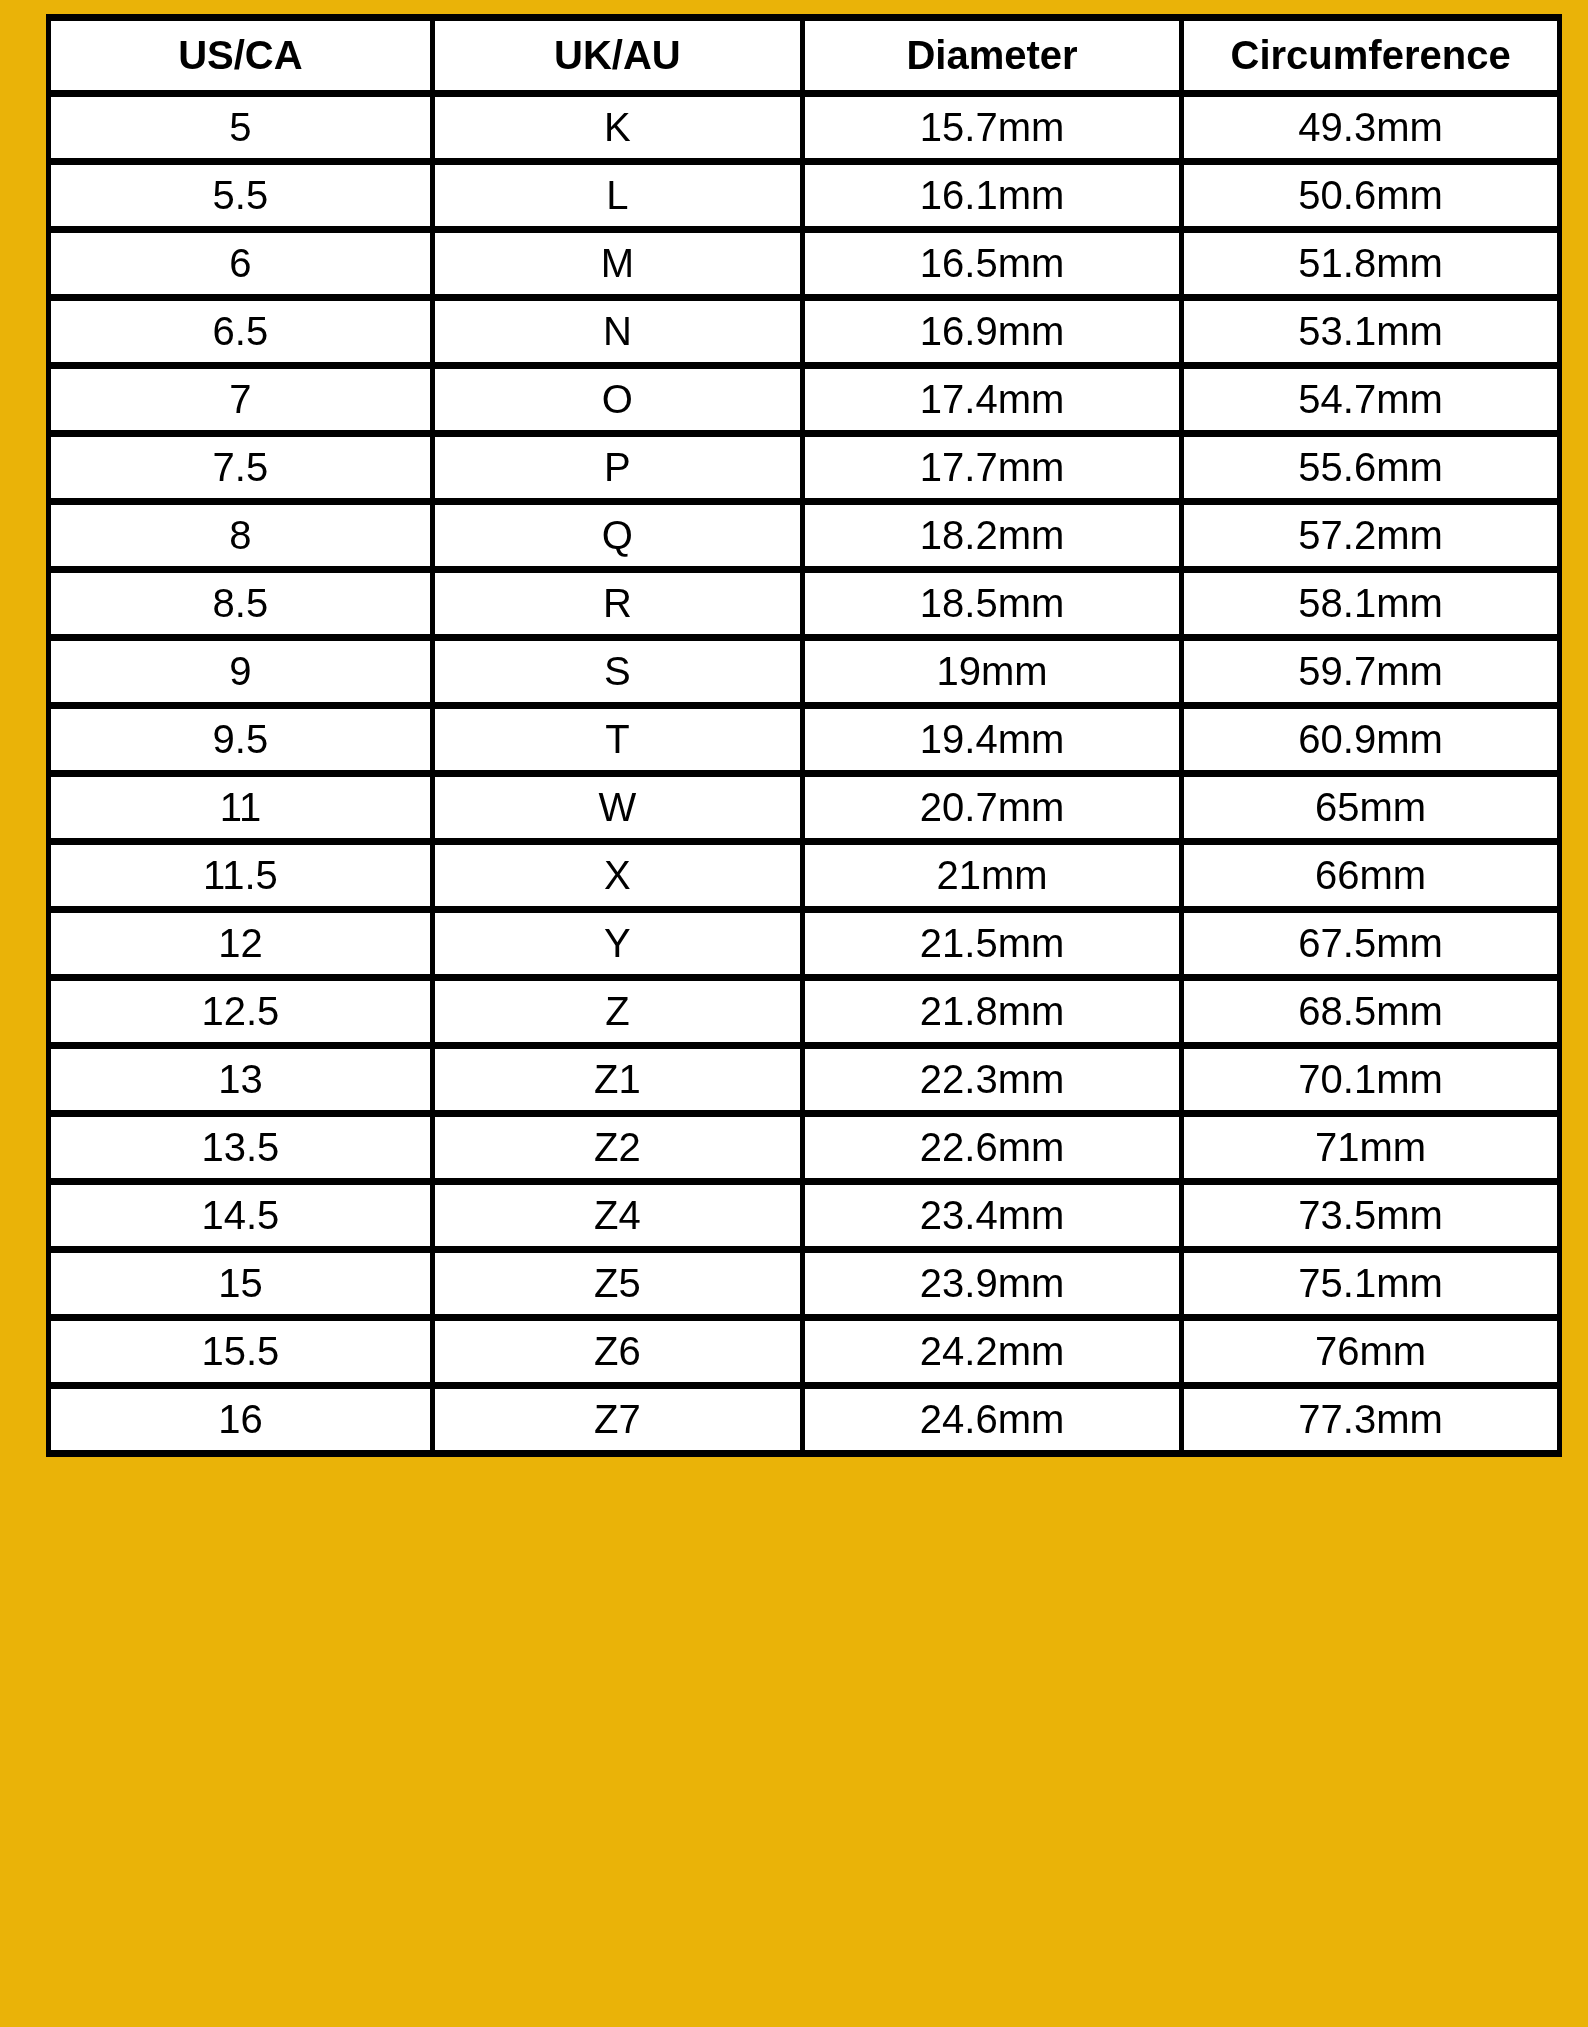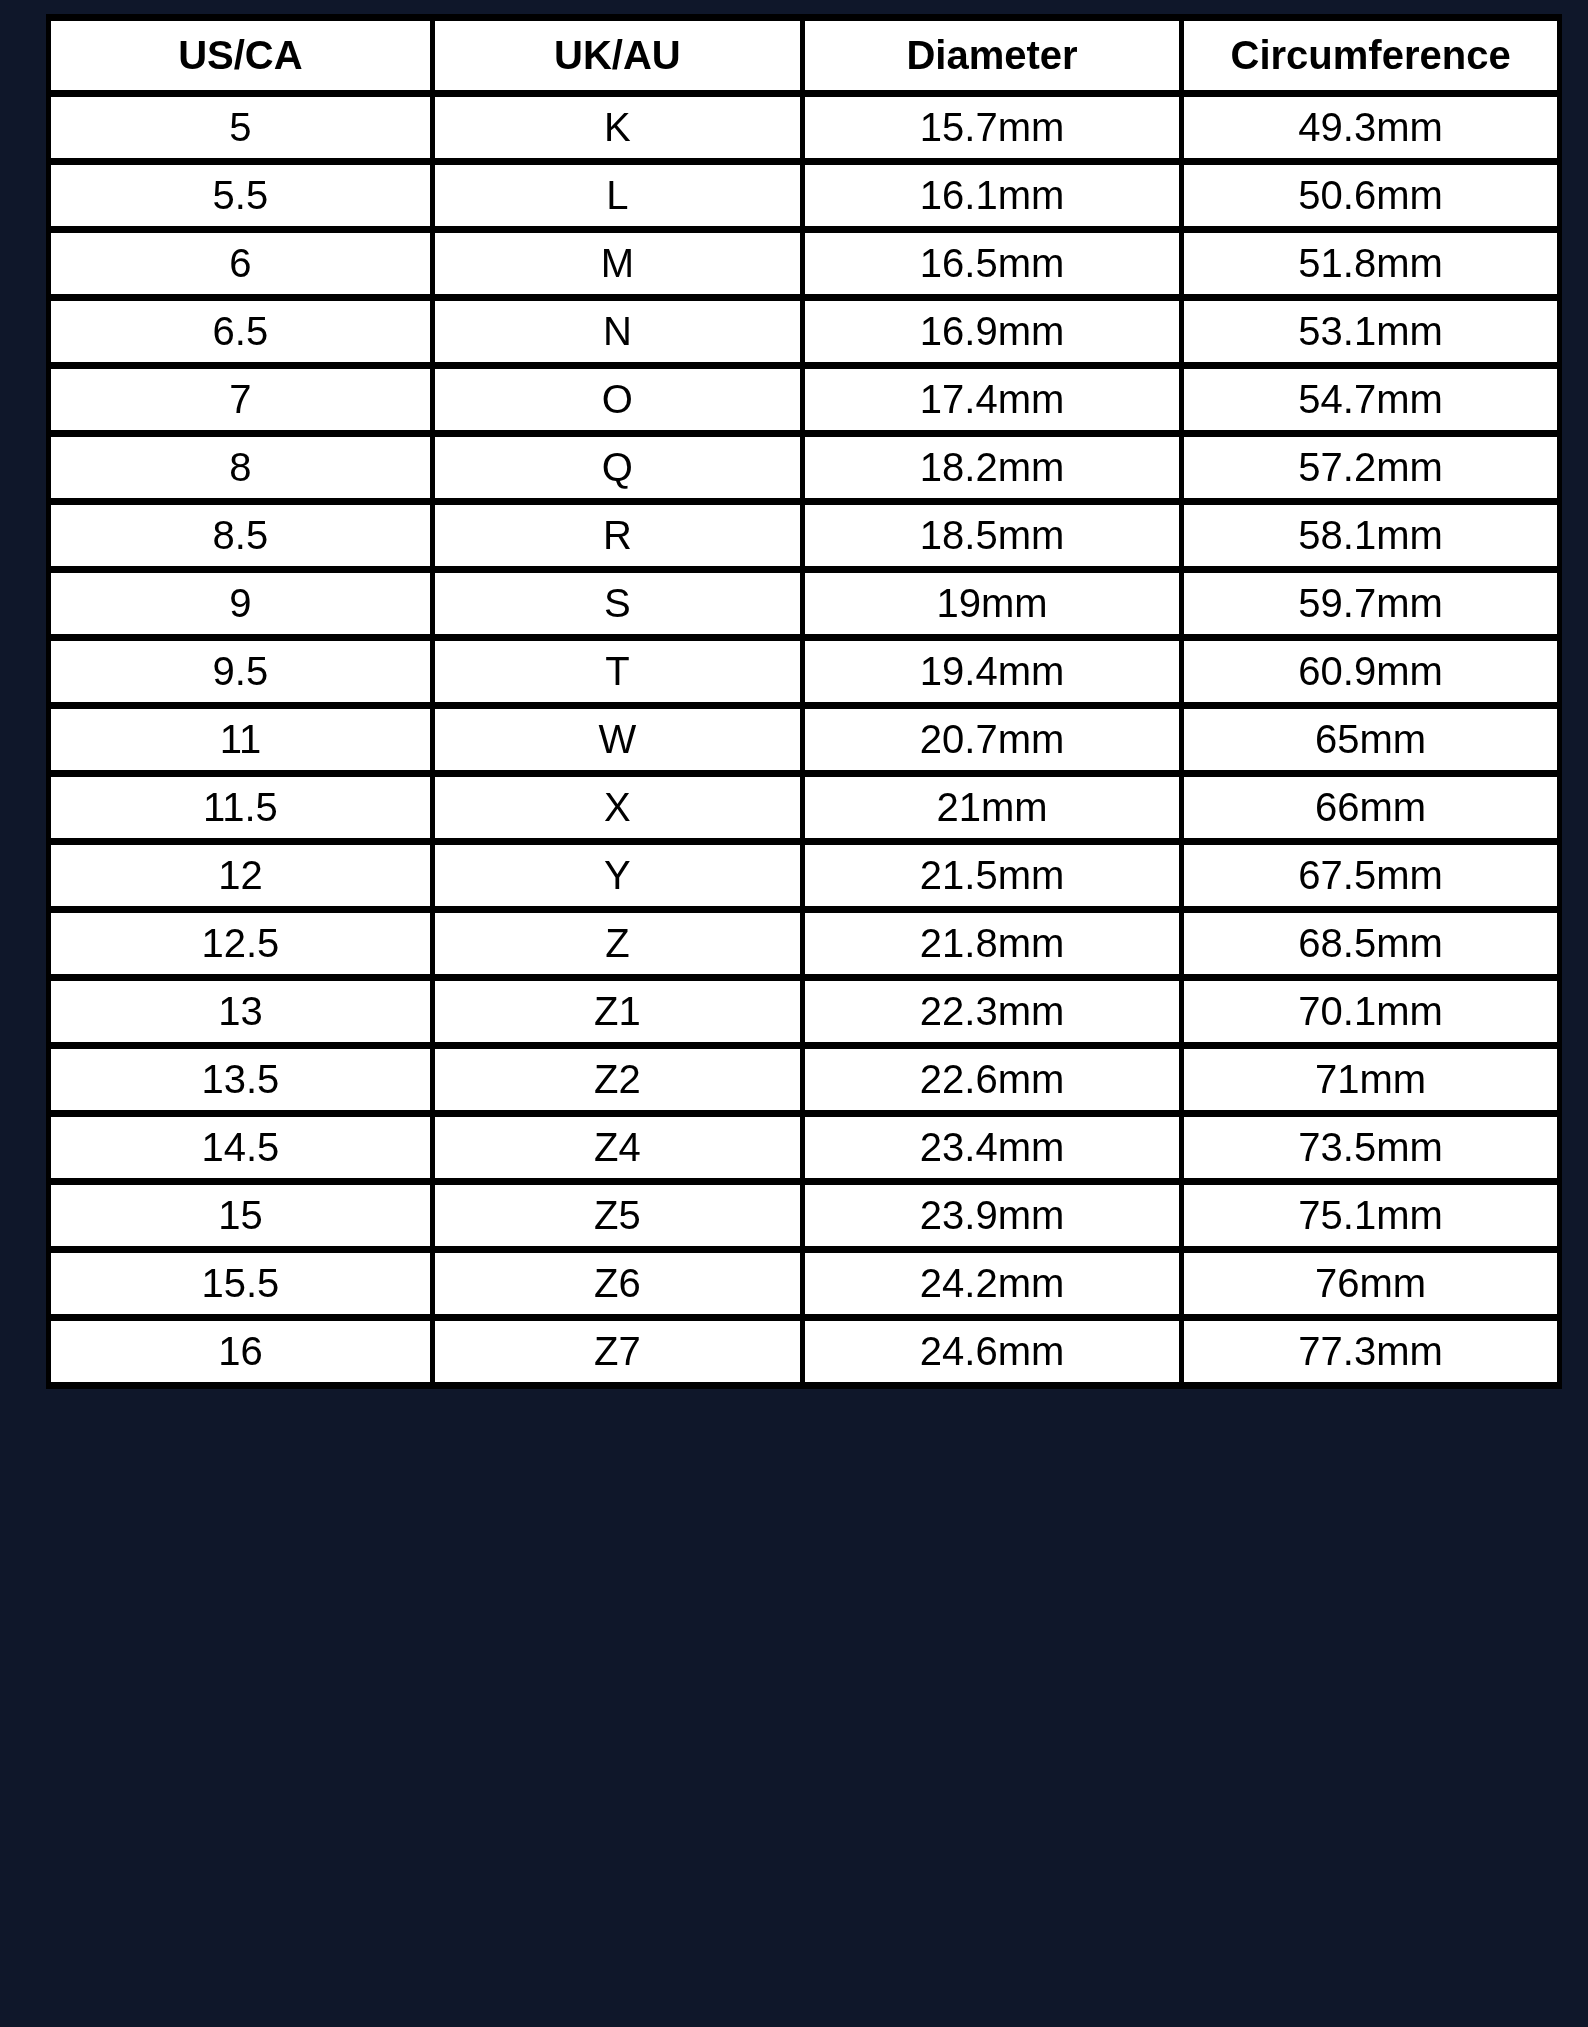--- a/index.html
+++ b/index.html
@@ -4,21 +4,21 @@
 <style>
   html, body {
     margin: 0;
     padding: 0;
     background: #ffffff;
   }
   .canvas {
     position: relative;
     width: 1588px;
     height: 2027px;
-    background: #0f172a;
+    background: #eab308;
     font-family: "Liberation Sans", sans-serif;
     overflow: hidden;
   }
   table.ring-table {
     position: absolute;
     left: 46px;
     top: 14px;
     width: 1516px;
     border-collapse: collapse;
     table-layout: fixed;
@@ -88,20 +88,26 @@
           <td>6.5</td>
           <td>N</td>
           <td>16.9mm</td>
           <td>53.1mm</td>
         </tr>
         <tr>
           <td>7</td>
           <td>O</td>
           <td>17.4mm</td>
           <td>54.7mm</td>
+        </tr>
+        <tr>
+          <td>7.5</td>
+          <td>P</td>
+          <td>17.7mm</td>
+          <td>55.6mm</td>
         </tr>
         <tr>
           <td>8</td>
           <td>Q</td>
           <td>18.2mm</td>
           <td>57.2mm</td>
         </tr>
         <tr>
           <td>8.5</td>
           <td>R</td>

